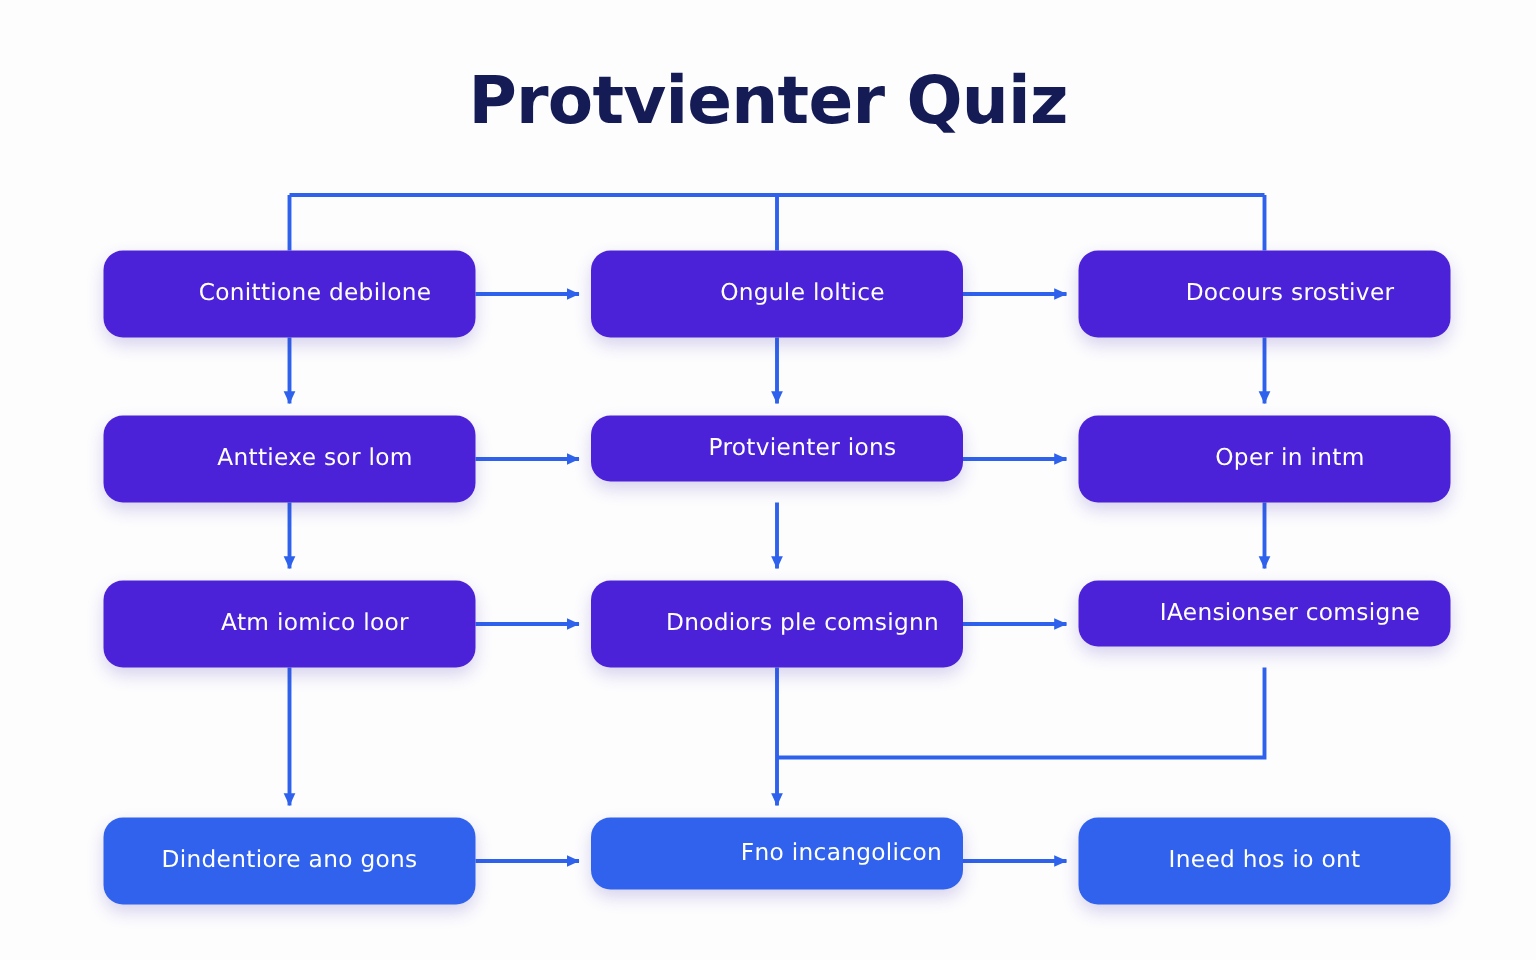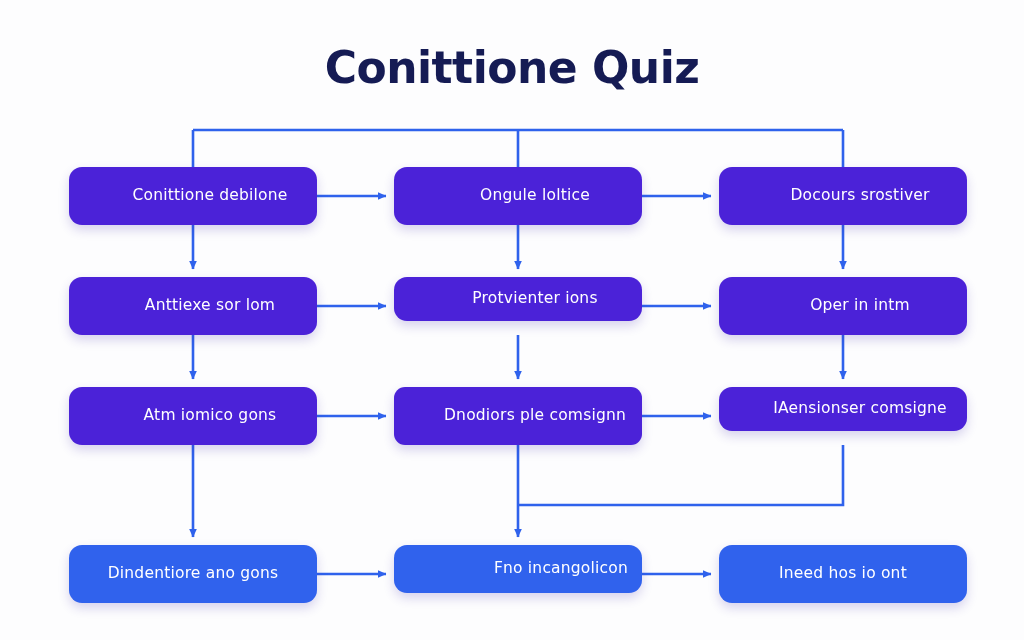--- a/index.html
+++ b/index.html
@@ -62,21 +62,21 @@
     font-family: "DejaVu Sans", sans-serif;
   }
   .node.tone-deep   { background: #4b22d8; padding-left: 48px; }
   .node.tone-bright { background: #3062ed; }
 </style>
 </head>
 <body>
 
 <div id="canvas">
 
-  <div id="diagram-title">Conittione Quiz</div>
+  <div id="diagram-title">Protvienter Quiz</div>
 
   <svg id="connectors" viewBox="0 0 1024 640" width="1024" height="640">
     <defs>
       <marker id="ahead" markerWidth="9" markerHeight="9" refX="8.2" refY="4.5" orient="auto" markerUnits="userSpaceOnUse">
         <path d="M0,0.6 L8.6,4.5 L0,8.4 Z" fill="#2f62ec"></path>
       </marker>
     </defs>
 
     <g stroke="#2f62ec" stroke-width="2.6" fill="none" stroke-linecap="butt">
 
@@ -126,23 +126,23 @@
     <span class="node-label">Anttiexe sor lom</span>
   </div>
   <div class="node tone-deep" style="left:394px; top:277px; width:248px; height:44px;">
     <span class="node-label">Protvienter ions</span>
   </div>
   <div class="node tone-deep" style="left:719px; top:277px; width:248px; height:58px;">
     <span class="node-label">Oper in intm</span>
   </div>
 
   <div class="node tone-deep" style="left:69px; top:387px; width:248px; height:58px;">
-    <span class="node-label">Atm iomico gons</span>
+    <span class="node-label">Atm iomico loor</span>
   </div>
-  <div class="node tone-deep" style="left:394px; top:387px; width:248px; height:58px;border-radius:11px;">
+  <div class="node tone-deep" style="left:394px; top:387px; width:248px; height:58px;">
     <span class="node-label">Dnodiors ple comsignn</span>
   </div>
   <div class="node tone-deep" style="left:719px; top:387px; width:248px; height:44px;">
     <span class="node-label">IAensionser comsigne</span>
   </div>
 
   <div class="node tone-bright" style="left:69px; top:545px; width:248px; height:58px;">
     <span class="node-label">Dindentiore ano gons</span>
   </div>
   <div class="node tone-bright" style="left:394px; top:545px; width:248px; height:48px;justify-content:flex-end;">

